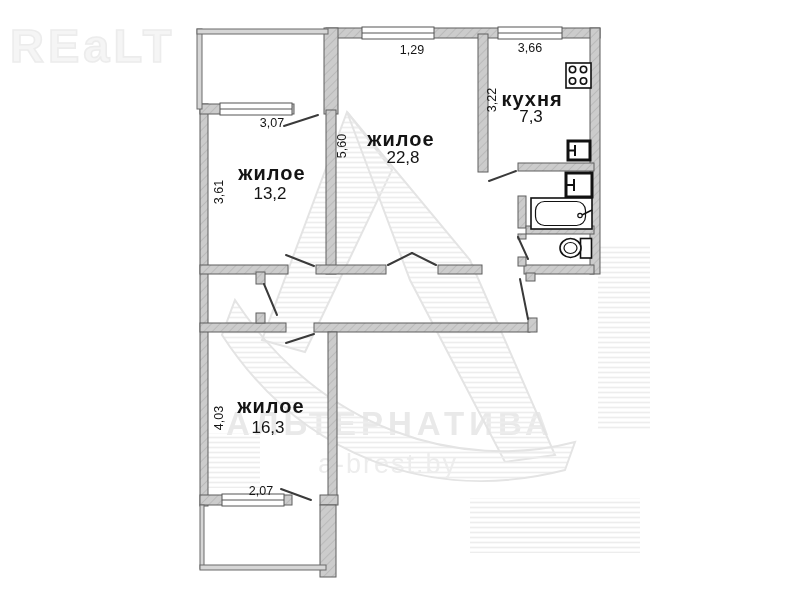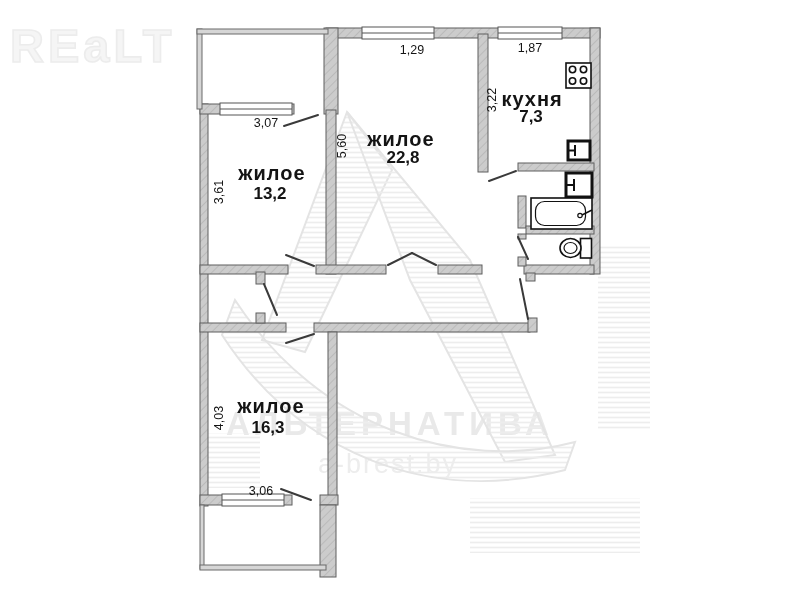--- a/index.html
+++ b/index.html
@@ -3,21 +3,21 @@
 <meta charset="utf-8">
 <style>
   html,body{margin:0;padding:0;background:#fff;}
   .canvas{position:relative;width:800px;height:599px;background:#ffffff;
           font-family:"Liberation Sans",sans-serif;overflow:hidden;}
   .plan-svg{position:absolute;left:0;top:0;z-index:1;}
   .lbl{position:absolute;z-index:2;transform:translate(-50%,-50%);
        white-space:nowrap;color:#141414;font-size:12.5px;}
   .lbl.rot{transform:translate(-50%,-50%) rotate(-90deg);}
   .lbl.room{font-weight:bold;font-size:20px;letter-spacing:1px;}
-  .lbl.area{font-weight:bold;font-size:17px;}
+  .lbl.area{font-weight:normal;font-size:17px;}
   .wm{position:absolute;z-index:0;white-space:nowrap;}
   .wm-logo{left:10px;top:18px;font-size:47px;font-weight:bold;letter-spacing:4px;
            color:#f5f5f5;-webkit-text-stroke:1.6px #ececec;}
   .wm-brand{left:390px;top:424px;transform:translate(-50%,-50%);
             font-size:33px;font-weight:bold;letter-spacing:5px;color:#e9e9e9;}
   .wm-site{left:388px;top:464px;transform:translate(-50%,-50%);
            font-size:27px;letter-spacing:2px;color:#ededed;}
 </style>
 </head>
 <body>
@@ -150,22 +150,22 @@
 
   <span class="lbl room" style="left:272px;top:173px">жилое</span>
   <span class="lbl area" style="left:270px;top:194px">13,2</span>
   <span class="lbl room" style="left:401px;top:139px">жилое</span>
   <span class="lbl area" style="left:403px;top:158px">22,8</span>
   <span class="lbl room" style="left:532px;top:99px">кухня</span>
   <span class="lbl area" style="left:531px;top:117px">7,3</span>
   <span class="lbl room" style="left:271px;top:406px">жилое</span>
   <span class="lbl area" style="left:268px;top:428px">16,3</span>
 
-  <span class="lbl" style="left:266px;top:123px">3,07</span>
+  <span class="lbl" style="left:272px;top:123px">3,07</span>
   <span class="lbl rot" style="left:219px;top:192px">3,61</span>
   <span class="lbl" style="left:412px;top:50px">1,29</span>
   <span class="lbl rot" style="left:342px;top:146px">5,60</span>
-  <span class="lbl" style="left:530px;top:48px">1,87</span>
+  <span class="lbl" style="left:530px;top:48px">3,66</span>
   <span class="lbl rot" style="left:492px;top:100px">3,22</span>
   <span class="lbl rot" style="left:219px;top:418px">4,03</span>
-  <span class="lbl" style="left:261px;top:491px">3,06</span>
+  <span class="lbl" style="left:261px;top:491px">2,07</span>
 
 </div>
 
 </body></html>

